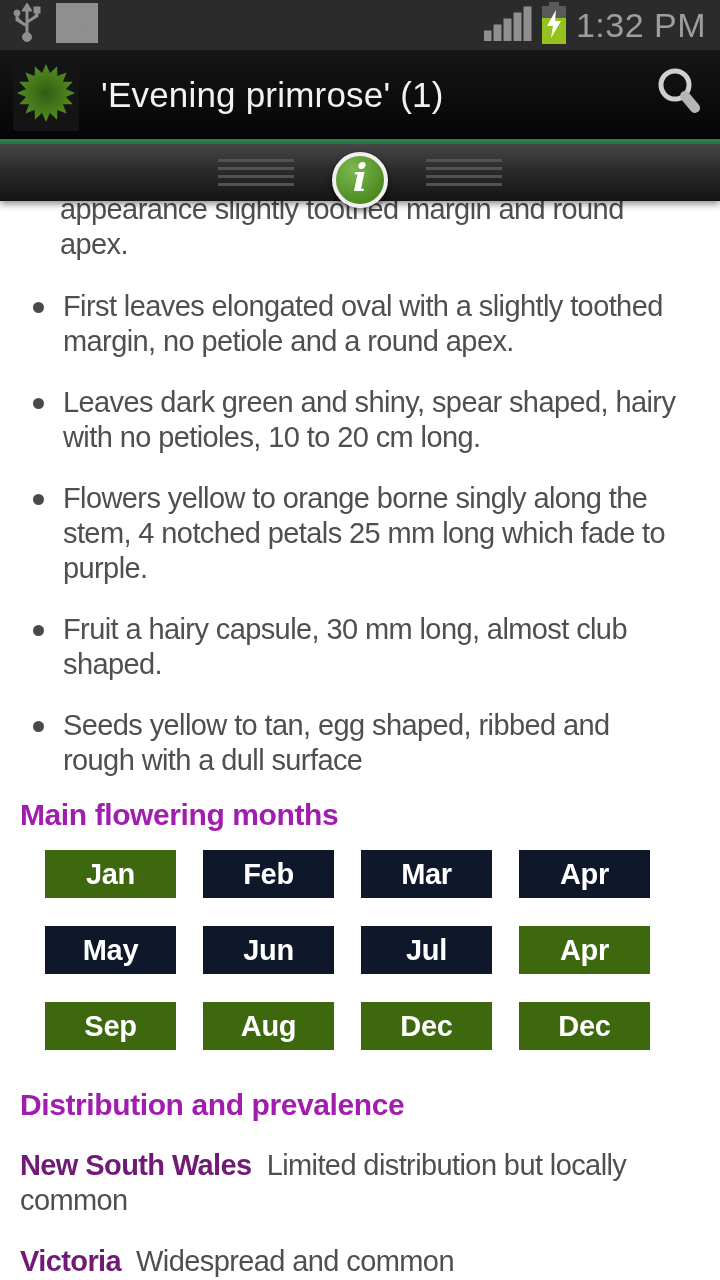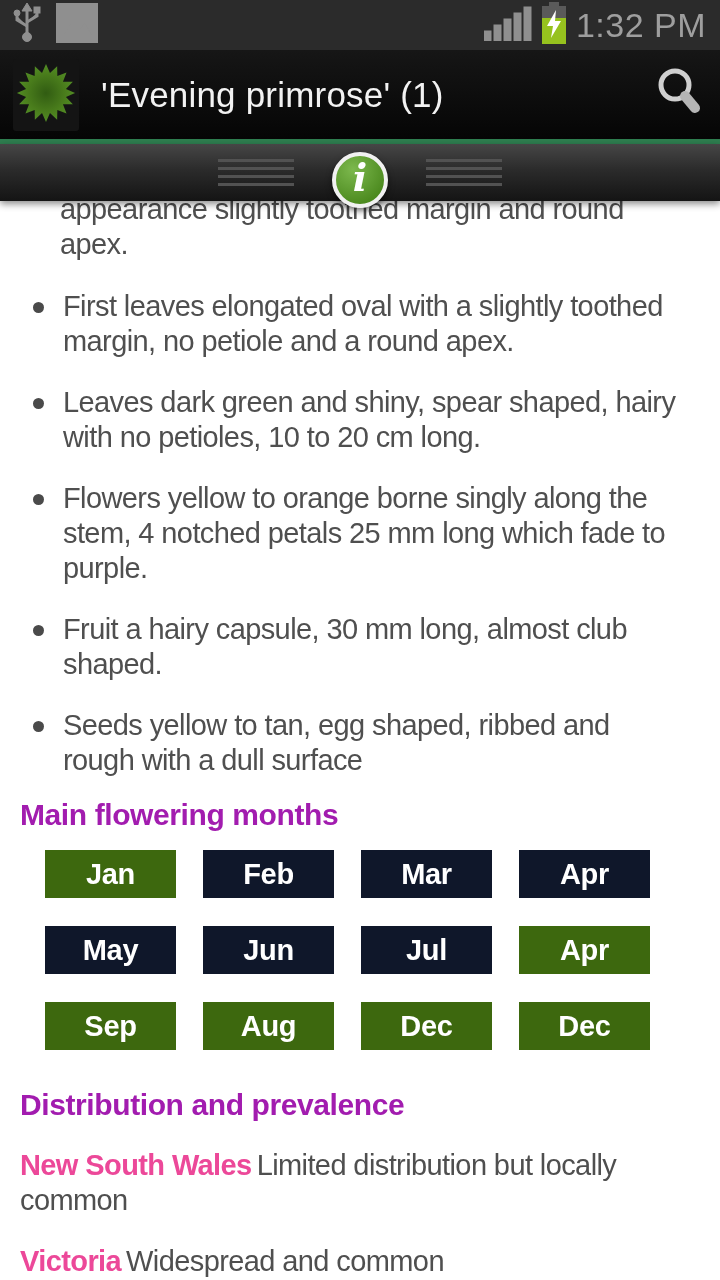--- a/index.html
+++ b/index.html
@@ -85,21 +85,21 @@
   }
   .month {
     height:48px; background:#0f172a; color:#ffffff;
     font-weight:bold; font-size:29px; letter-spacing:-0.3px;
     display:flex; align-items:center; justify-content:center;
   }
   .month.active { background:#3d680e; }
 
   .dist { margin:26px 32px 0 20px; }
   .dist:first-of-type { margin-top:15px; }
-  .dist b { color:#ec4899; margin-right:5px; }
+  .dist b { color:#701a75; margin-right:15px; }
 
   
   .sicon { fill:#8f8f8f; stroke:#8f8f8f; }
 </style>
 </head>
 <body>
 
 <div class="screen">
 
   <div class="status-bar">

